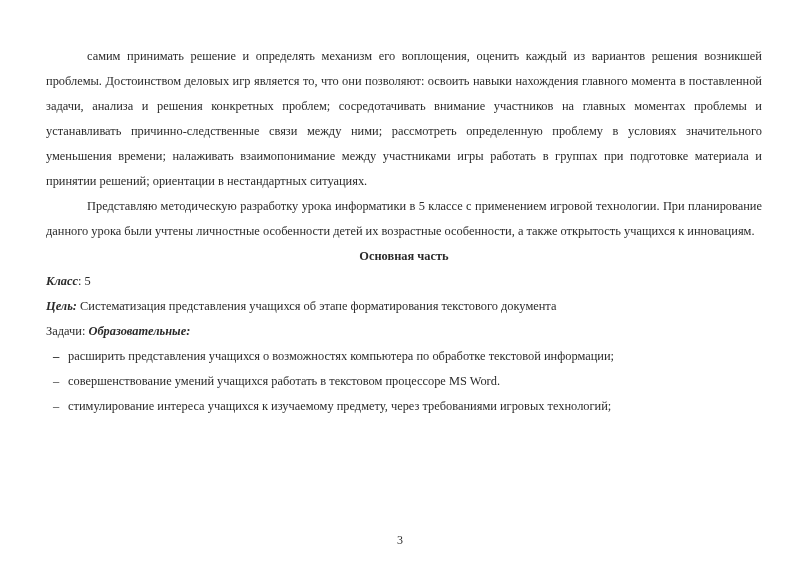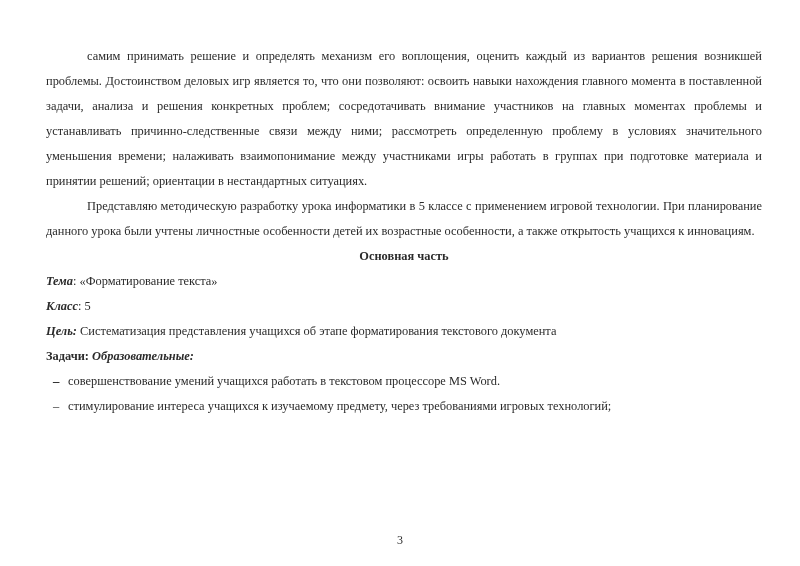--- a/index.html
+++ b/index.html
@@ -42,21 +42,21 @@
     margin: 0;
     text-align: center;
     font-weight: bold;
     text-indent: 0;
   }
   .bi {
     font-weight: bold;
     font-style: italic;
   }
   .b {
-    font-weight: bold;
+    font-weight: normal;
     font-style: normal;
   }
   ul.dash-list {
     margin: 0;
     padding: 0;
     list-style: none;
   }
   ul.dash-list > li {
     position: relative;
     margin: 0;
@@ -84,31 +84,30 @@
 
 <div class="page">
   <div class="doc-body">
 
     <p class="para">самим принимать решение и определять механизм его воплощения, оценить каждый из вариантов решения возникшей проблемы. Достоинством деловых игр является то, что они позволяют: освоить навыки нахождения главного момента в поставленной задачи, анализа и решения конкретных проблем; сосредотачивать внимание участников на главных моментах проблемы и устанавливать причинно-следственные связи между ними; рассмотреть определенную проблему в условиях значительного уменьшения времени; налаживать взаимопонимание между участниками игры работать в группах при подготовке материала и принятии решений; ориентации в нестандартных ситуациях.</p>
 
     <p class="para">Представляю методическую разработку урока информатики в 5 классе с применением игровой технологии. При планирование данного урока были учтены личностные особенности детей их возрастные особенности, а также открытость учащихся к инновациям.</p>
 
     <p class="heading-center">Основная часть</p>
 
-    <p class="label-line"><span class="bi">Тема</span><span>: </span><span>«Форматирование текста»</span></p>
 
     <p class="label-line"><span class="bi">Класс</span><span>: </span><span>5</span></p>
 
     <p class="label-line"><span class="bi">Цель:</span><span> </span><span>Систематизация  представления учащихся  об  этапе  форматирования текстового документа</span></p>
 
     <p class="label-line"><span class="b">Задачи:</span><span>&nbsp;</span><span class="bi">Образовательные:</span></p>
 
     <ul class="dash-list">
       <li><span class="dash">–</span></li>
-      <li><span class="dash">–</span></li>
+      <li><span class="dash">–</span><span>расширить представления учащихся о возможностях компьютера по обработке текстовой информации;</span></li>
       <li><span class="dash">–</span><span>совершенствование умений учащихся работать в текстовом процессоре MS Word.</span></li>
     </ul>
 
 
     <ul class="dash-list">
       <li><span class="dash">–</span><span>стимулирование интереса учащихся к изучаемому предмету, через требованиями игровых технологий;</span></li>
     </ul>
 
   </div>
 

